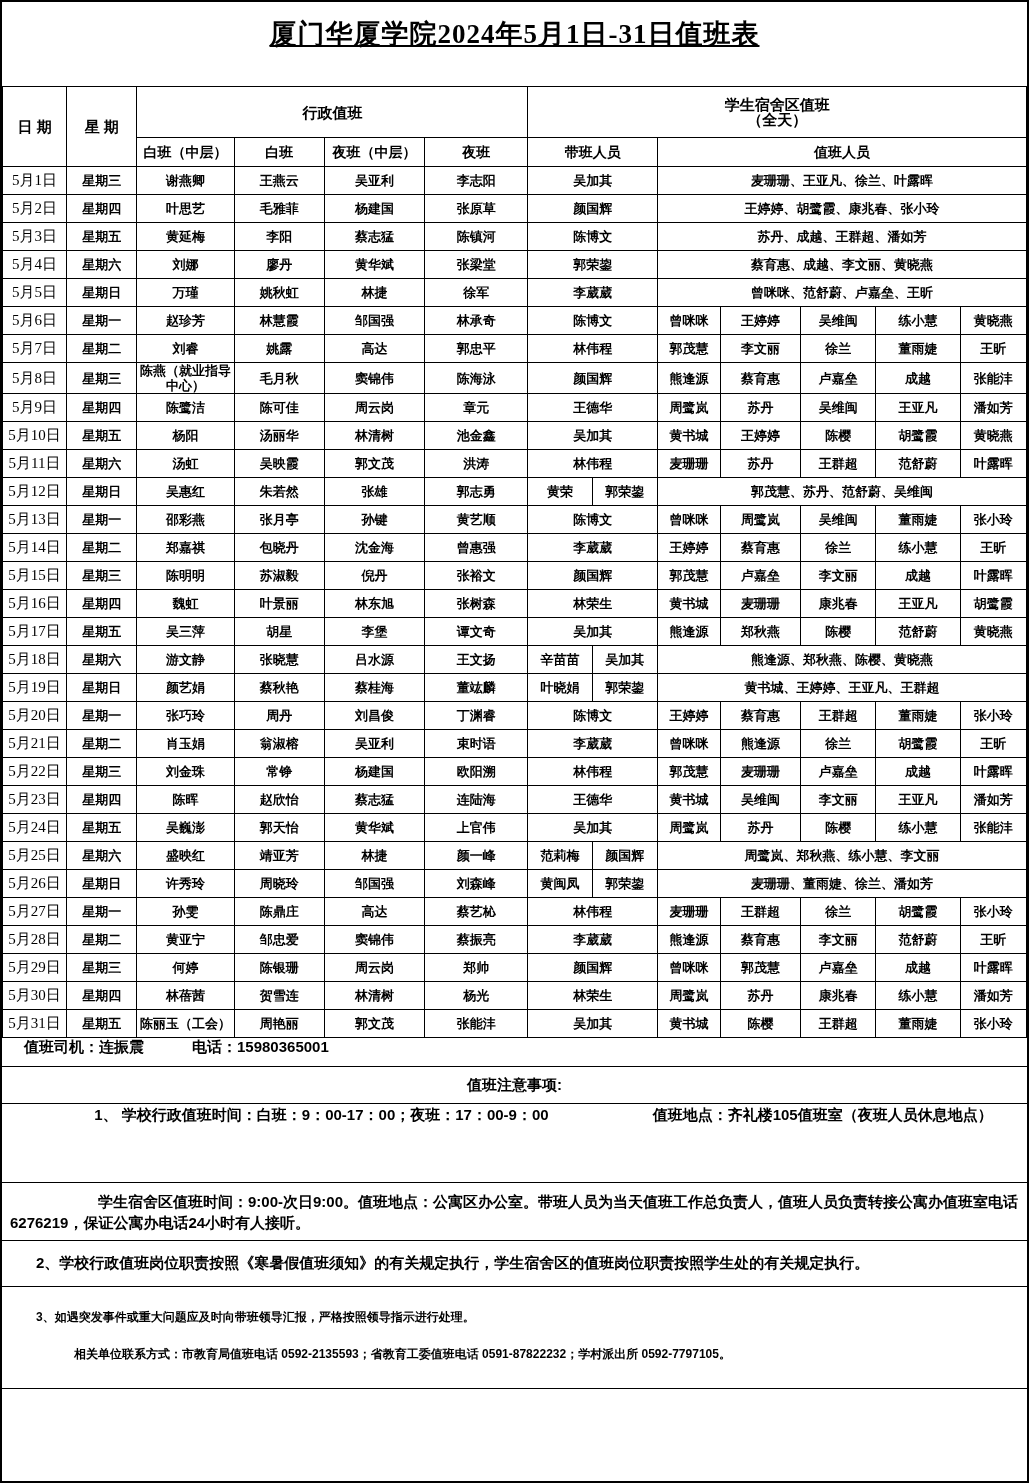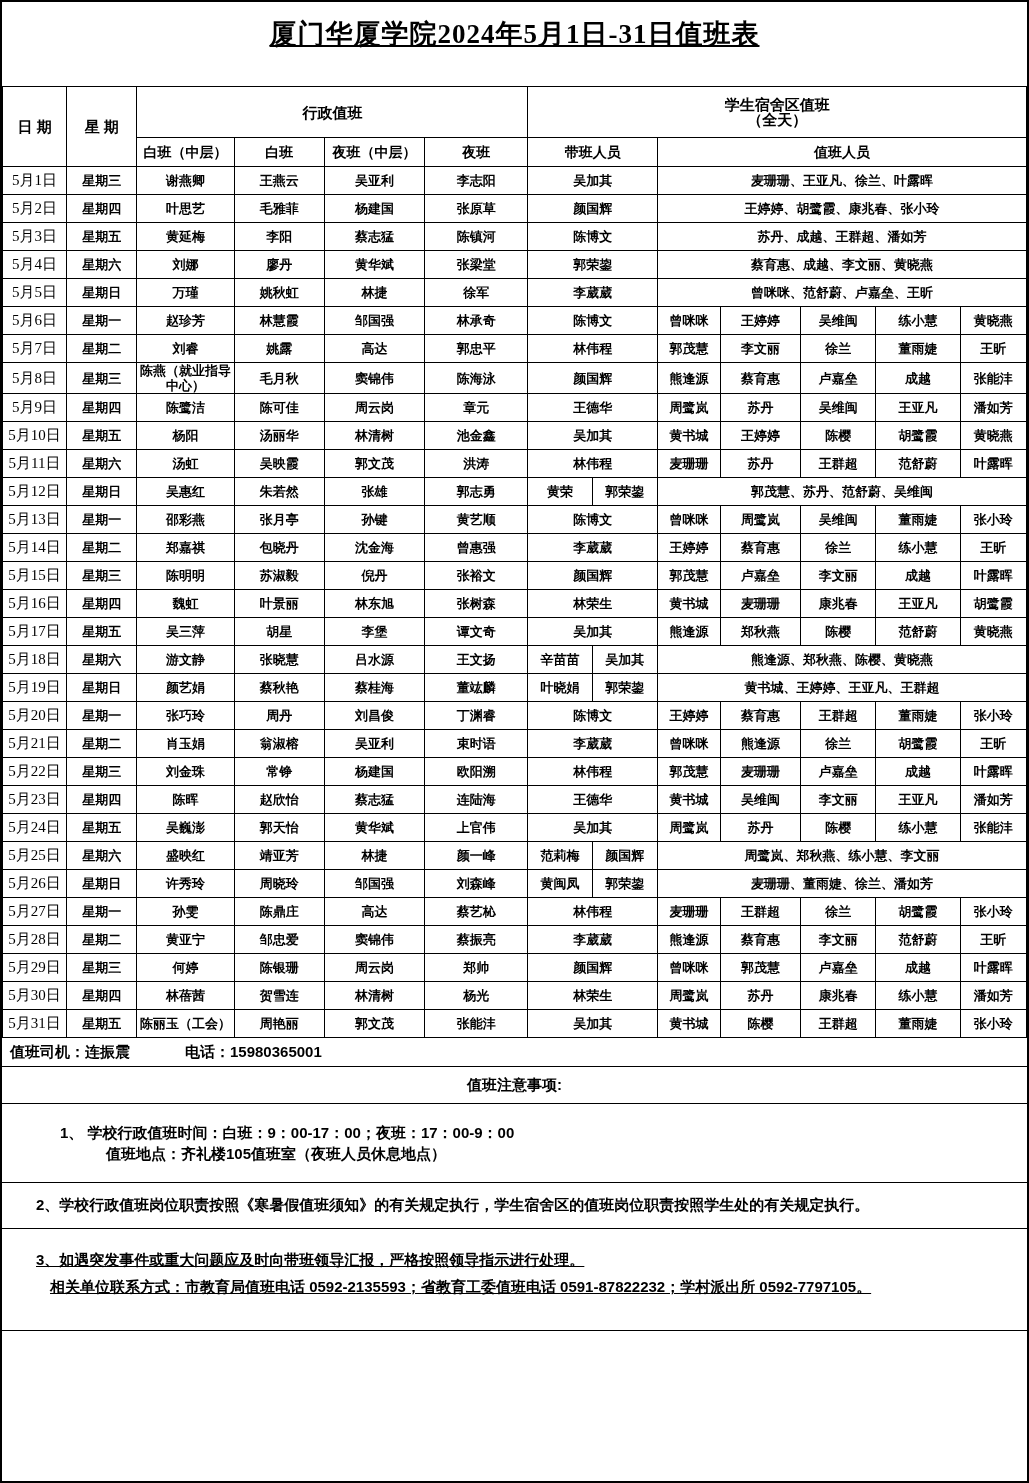--- a/index.html
+++ b/index.html
@@ -30,46 +30,46 @@
   }
   th.group { font-size:15px; font-weight:bold; height:50px; white-space:pre-line; }
   th.sub   { font-size:14px; font-weight:bold; height:28px; }
   td.c-date { font-size:15px; font-weight:normal; font-family:"Liberation Serif", serif; }
   td.c-week { font-size:13px; font-weight:bold; }
   td.c-name { font-size:13px; font-weight:bold; }
   table.roster tbody tr { height:28px; }
   .box { flex:none; border-top:1px solid #000; box-sizing:border-box; font-weight:bold; }
   .driver-row {
     height:28px; border-top:none;
-    display:flex; align-items:center;
-    font-size:15px; padding-left:8px;gap:7px;
+    display:flex; 
+    font-size:15px; padding-left:22px;
   }
   .driver-row .phone { margin-left:48px; }
   .notice-head {
     height:37px; display:flex; align-items:center; justify-content:center;
     font-size:15px;
   }
   .note1 {
-    height:79px; display:flex; flex-direction:column; justify-content:center;
+    height:79px; display:flex; flex-direction:row; justify-content:center;
     font-size:15px; line-height:21px;
   }
   .note1 .l1 { padding-left:58px; }
   .note1 .l2, .note1 .l3 { padding-left:104px; }
   .dorm-note {
     height:58px; display:flex; align-items:center;
     font-size:15px;
   }
   .dorm-note p { margin:0; padding:0 8px; text-indent:88px; line-height:21px; }
   .note2 {
     height:46px; display:flex; align-items:center;
     font-size:15px; padding-left:34px; padding-right:18px;
   }
-  .note3 { height:102px; font-size:15px;text-decoration:underline; }
+  .note3 { height:102px; font-size:12px; }
   .note3 .l1 { padding-left:34px; margin-top:22px; }
-  .note3 .l2 { padding-left:48px; margin-top:8px; }
+  .note3 .l2 { padding-left:72px; margin-top:20px; }
   .tail { flex:1; border-top:1px solid #000; }
 </style>
 </head>
 <body>
 
 <div class="page">
 
   <div class="title-block">厦门华厦学院2024年5月1日-31日值班表</div>
 
   <table class="roster">
@@ -513,20 +513,23 @@
     <span class="phone">电话：15980365001</span>
   </div>
 
   <div class="box notice-head">值班注意事项:</div>
 
   <div class="box note1">
     <div class="l1">1、 学校行政值班时间：白班：9：00-17：00；夜班：17：00-9：00</div>
     <div class="l2">值班地点：齐礼楼105值班室（夜班人员休息地点）</div>
   </div>
 
+  <div class="box dorm-note">
+    <p>学生宿舍区值班时间：9:00-次日9:00。值班地点：公寓区办公室。带班人员为当天值班工作总负责人，值班人员负责转接公寓办值班室电话6276219，保证公寓办电话24小时有人接听。</p>
+  </div>
 
   <div class="box note2">2、学校行政值班岗位职责按照《寒暑假值班须知》的有关规定执行，学生宿舍区的值班岗位职责按照学生处的有关规定执行。</div>
 
   <div class="box note3">
     <div class="l1">3、如遇突发事件或重大问题应及时向带班领导汇报，严格按照领导指示进行处理。</div>
     <div class="l2">相关单位联系方式：市教育局值班电话 0592-2135593；省教育工委值班电话 0591-87822232；学村派出所 0592-7797105。</div>
   </div>
 
   <div class="tail"></div>
 

